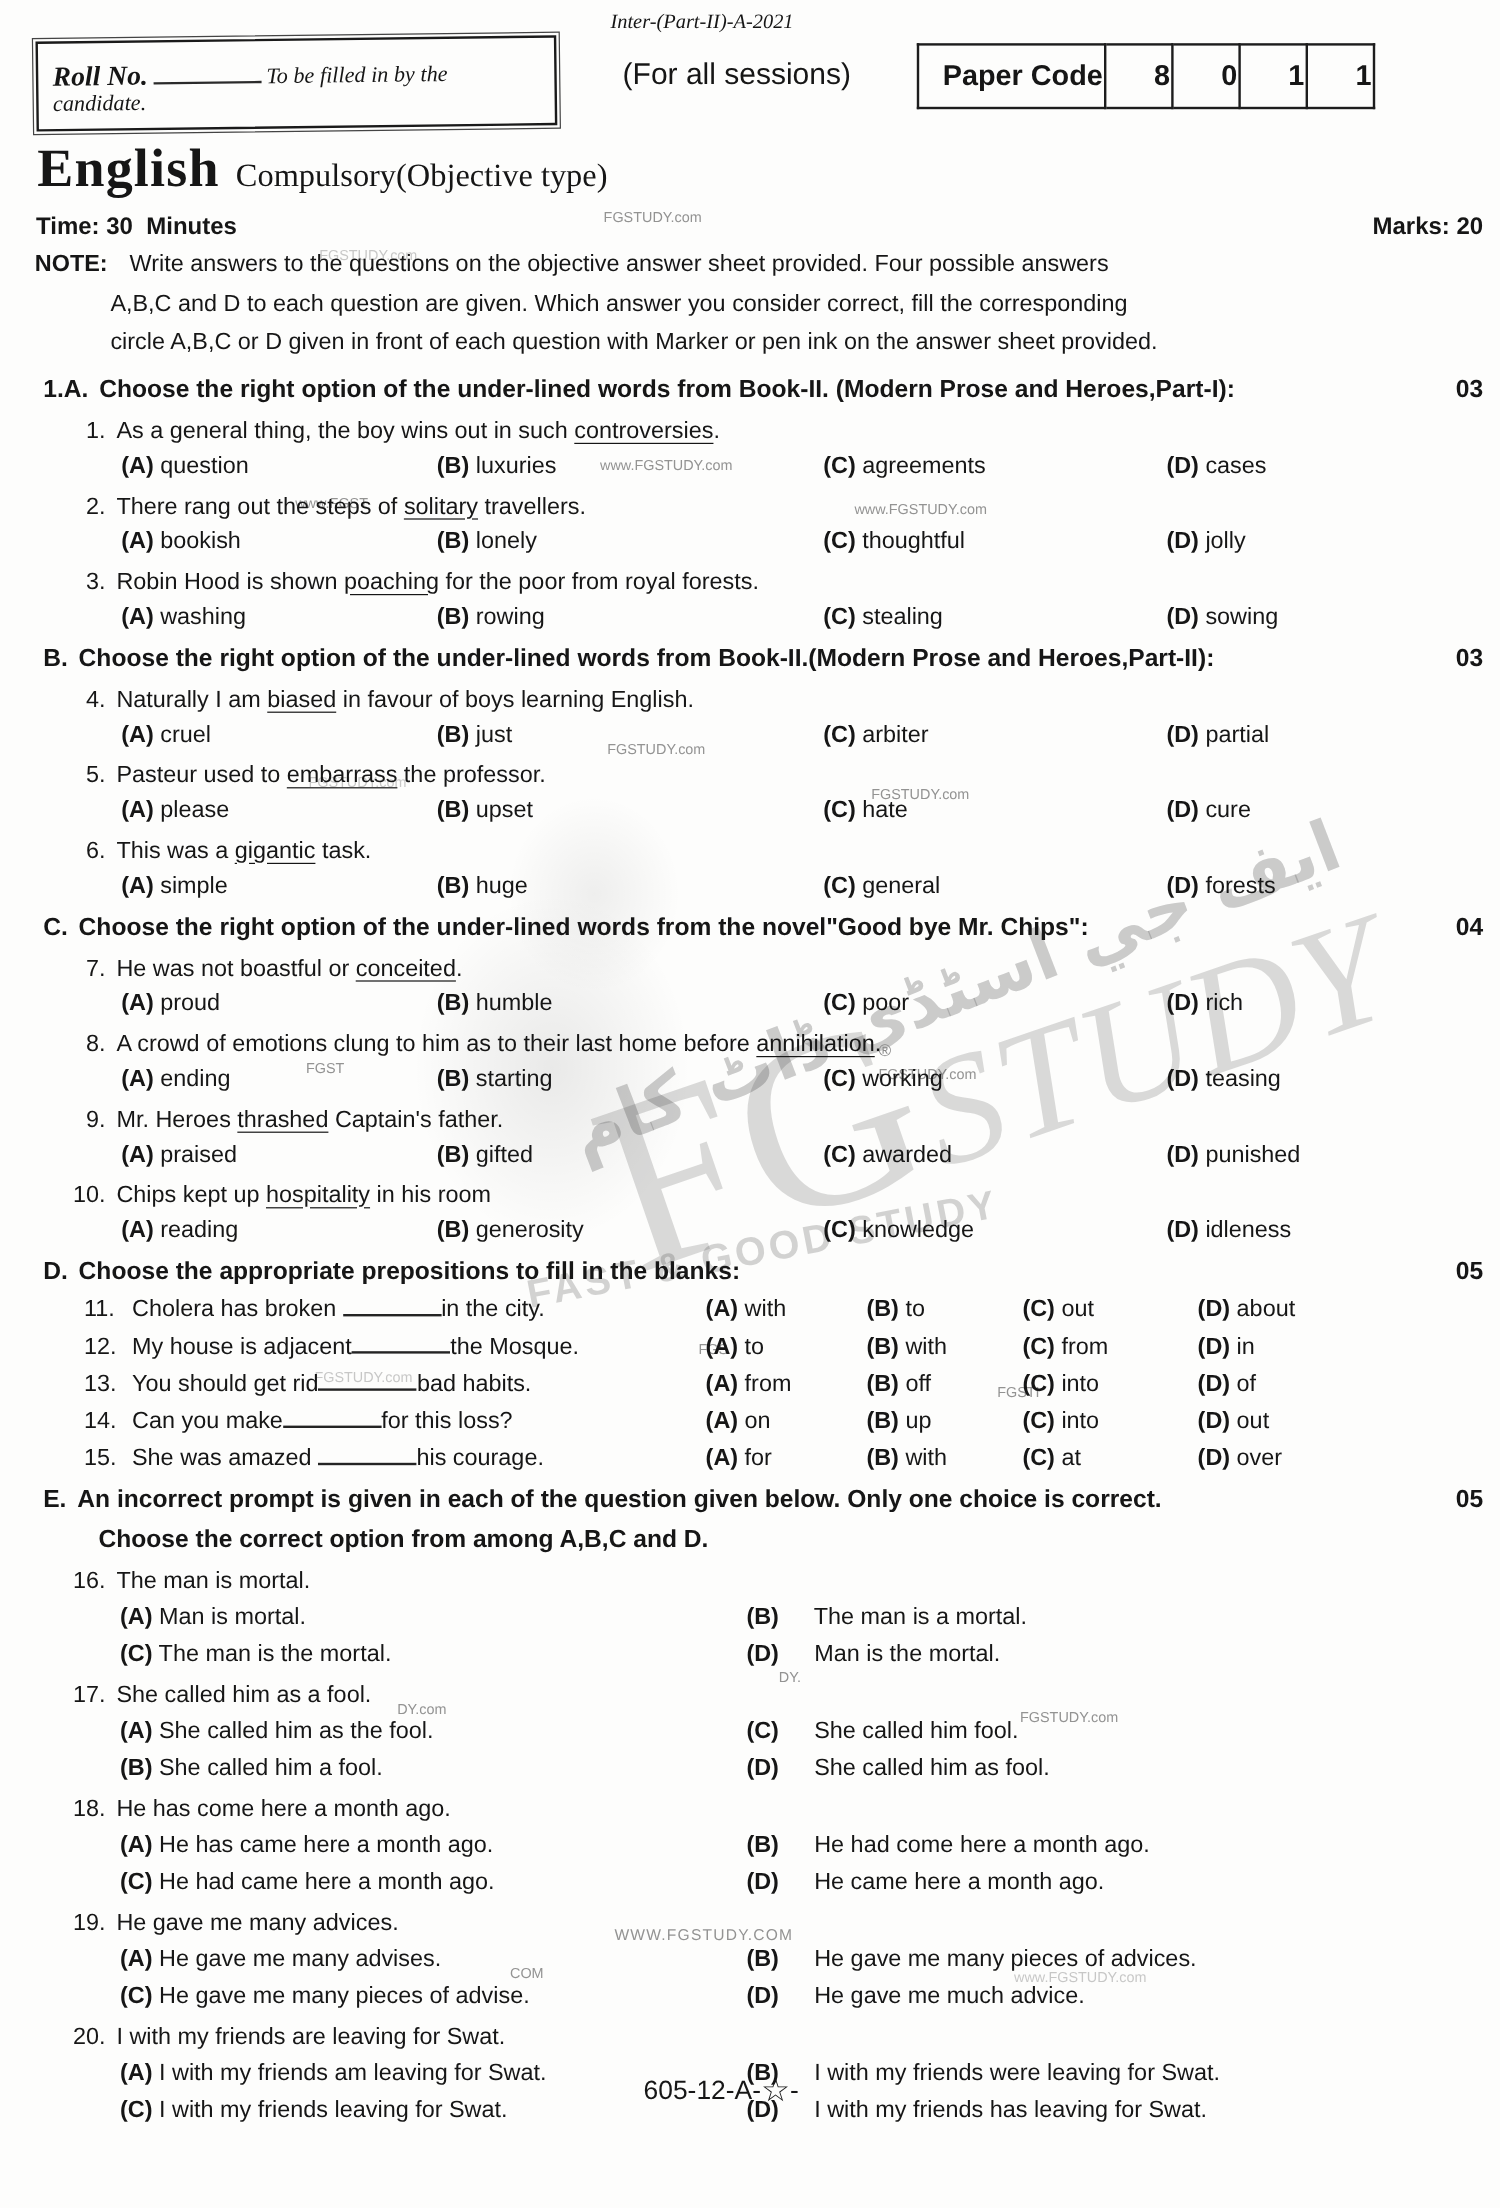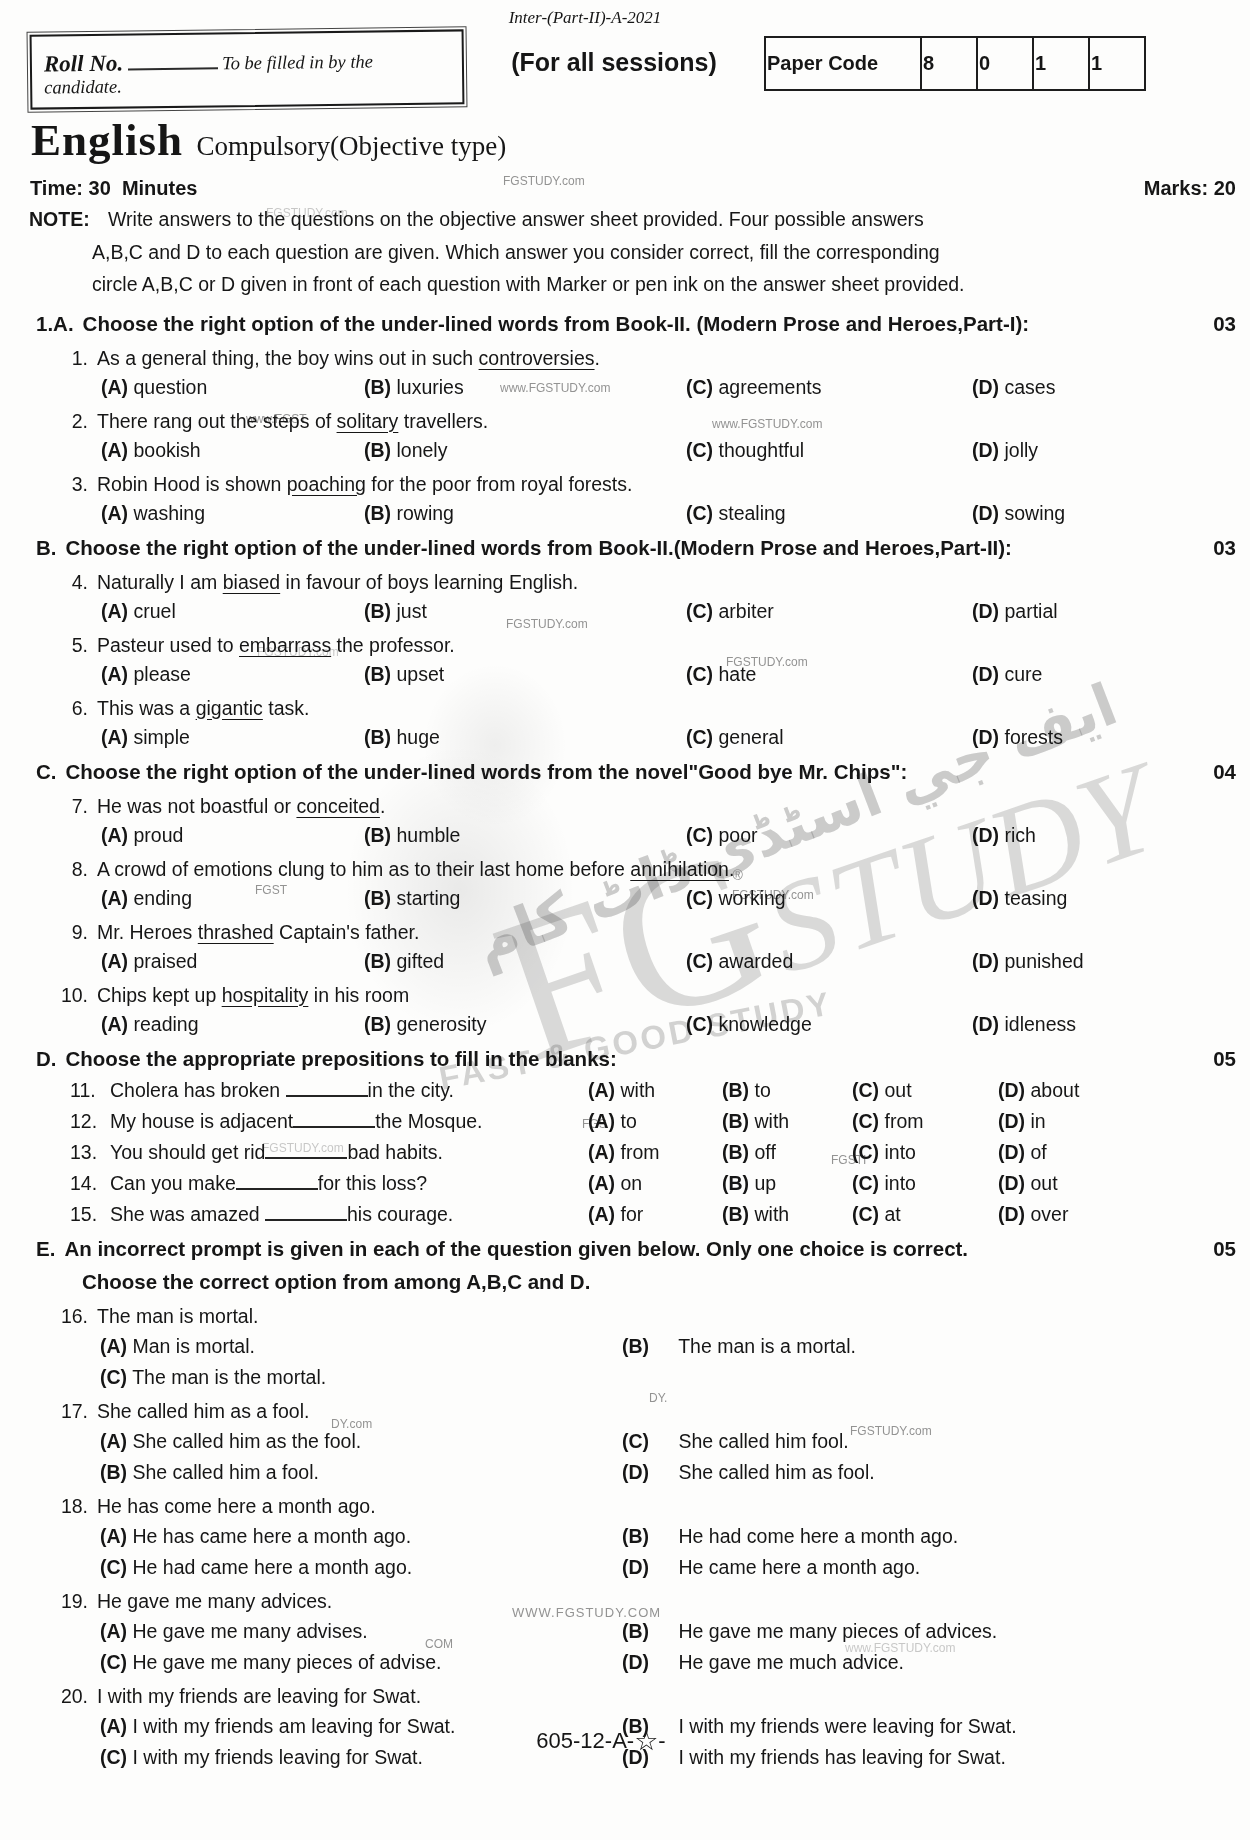--- a/index.html
+++ b/index.html
@@ -27,24 +27,24 @@
   
   .content{position:relative;z-index:2;padding-left:16px;}
   .series{padding-top:8px;text-align:center;transform:translateX(-48px);
           font-family:"Liberation Serif",serif;font-style:italic;font-size:17px;}
   .hdr-row{display:flex;align-items:flex-start;margin-top:4px;padding:0 14px;}
   .roll-box{width:408px;border:2.5px solid #1a1a1a;outline:1px solid #444;outline-offset:2px;
             padding:15px 10px 9px 12px;transform:rotate(-0.7deg);}
   .roll-label{font-family:"Liberation Serif",serif;font-style:italic;font-weight:bold;font-size:23px;}
   .roll-blank{display:inline-block;width:90px;border-bottom:2px solid #2b2b2b;height:15px;}
   .roll-note{font-family:"Liberation Serif",serif;font-style:italic;font-size:18.5px;}
-  .sessions{flex:1;text-align:center;font-weight:bold;font-size:25px;padding-top:16px;}
+  .sessions{flex:1;text-align:center;font-weight:normal;font-size:25px;padding-top:16px;}
   .pc-table{border-collapse:collapse;margin-top:4px;margin-right:90px;}
-  .pc-table td{border:2.5px solid #1d1d1d;height:49px;text-align:left;
-               font-weight:bold;font-size:20px;}
+  .pc-table td{border:2.5px solid #1d1d1d;height:49px;text-align:right;
+               font-weight:bold;font-size:24px;}
   .pc-label{width:152px;}
   .pc-digit{width:52px;}
   .title-row{padding-left:15px;margin-top:8px;line-height:50px;}
   .subject{font-family:"Liberation Serif",serif;font-weight:bold;font-size:45px;letter-spacing:1px;}
   .subtitle{font-family:"Liberation Serif",serif;font-size:27px;margin-left:9px;}
   .tm-row{display:flex;justify-content:space-between;padding:0 14px;margin-top:2px;}
   .time{font-weight:bold;font-size:20px;white-space:pre;}
   .marks{font-weight:bold;font-size:20px;}
   .note-row{display:flex;padding-left:13px;margin-top:3px;font-size:19.5px;line-height:32.5px;}
   .note-label{font-weight:bold;width:79px;flex:none;}
@@ -326,20 +326,21 @@
           <span class="sec-marks">05</span>
         </div>
         <div class="sec-head2">Choose the correct option from among A,B,C and D.</div>
         <div class="questions">
             <div class="q q-sent">
               <div class="q-stem"><span class="q-num">16.</span><span class="q-text">The man is mortal.</span></div>
               <div class="opts opts-sent">
                 <span class="opt"><b class="opt-letter">(A)</b> <span class="opt-text">Man is mortal.</span></span>
                 <span class="opt"><b class="opt-letter">(B)</b> <span class="opt-text">The man is a mortal.</span></span>
                 <span class="opt"><b class="opt-letter">(C)</b> <span class="opt-text">The man is the mortal.</span></span>
+                <span class="opt"><b class="opt-letter">(D)</b> <span class="opt-text">Man is the mortal.</span></span>
               </div>
             </div>
             <div class="q q-sent">
               <div class="q-stem"><span class="q-num">17.</span><span class="q-text">She called him as a fool.</span></div>
               <div class="opts opts-sent">
                 <span class="opt"><b class="opt-letter">(A)</b> <span class="opt-text">She called him as the fool.</span></span>
                 <span class="opt"><b class="opt-letter">(C)</b> <span class="opt-text">She called him fool.</span></span>
                 <span class="opt"><b class="opt-letter">(B)</b> <span class="opt-text">She called him a fool.</span></span>
                 <span class="opt"><b class="opt-letter">(D)</b> <span class="opt-text">She called him as fool.</span></span>
               </div>

